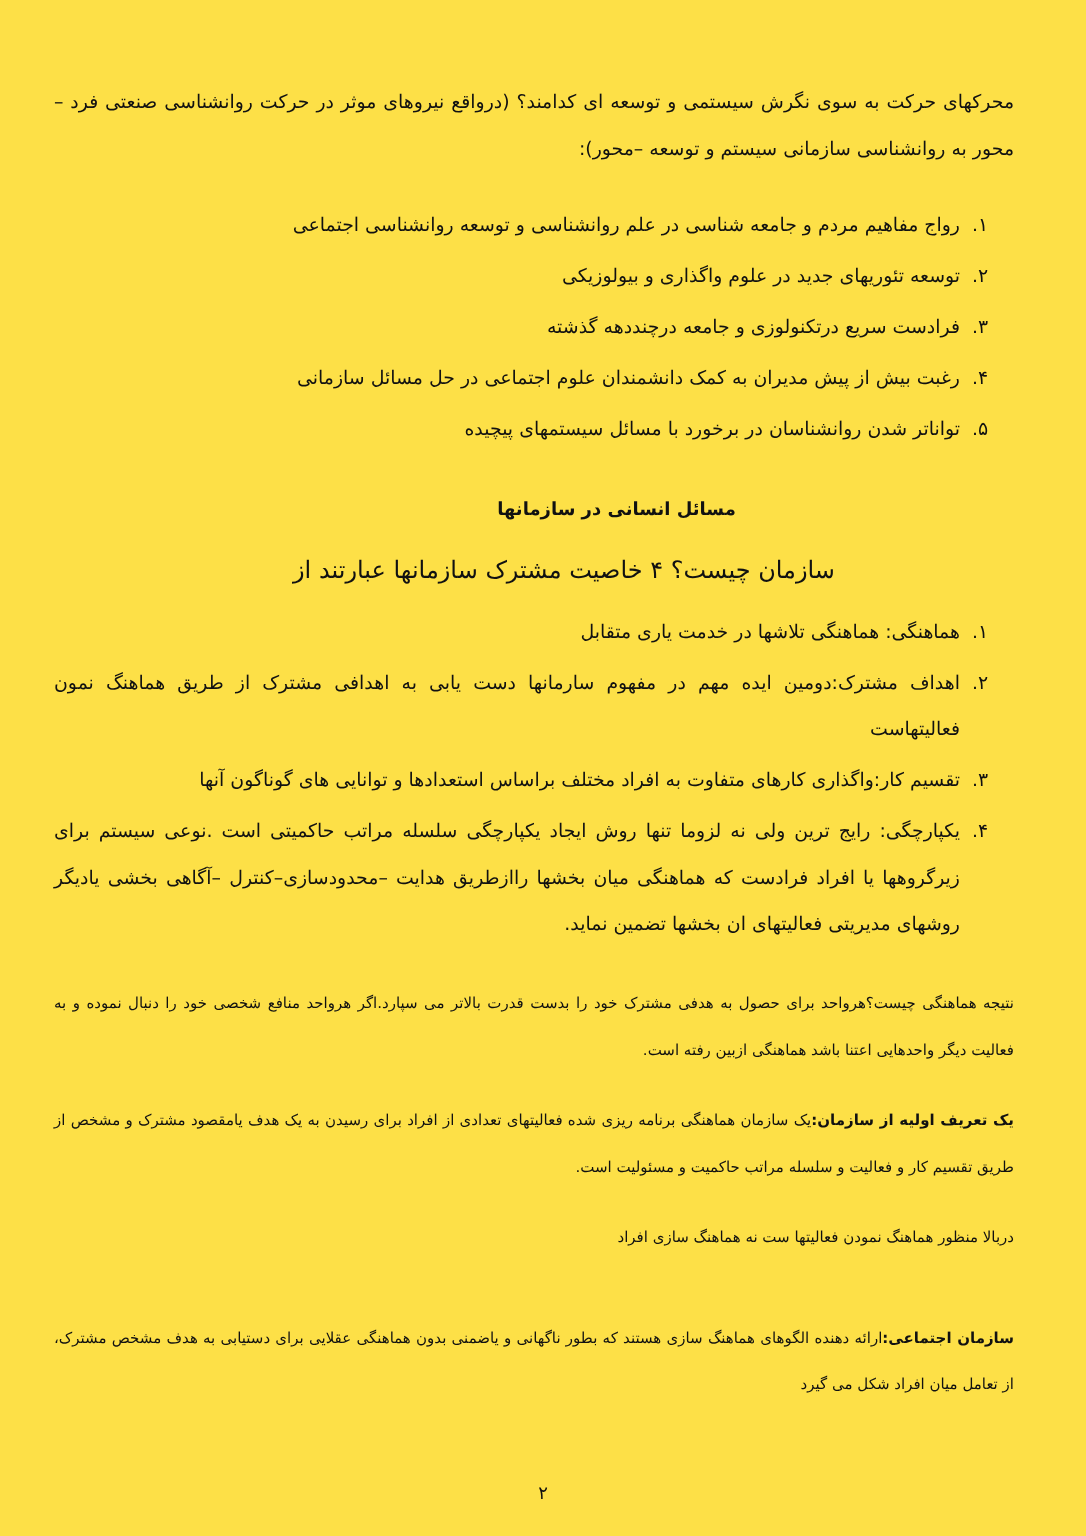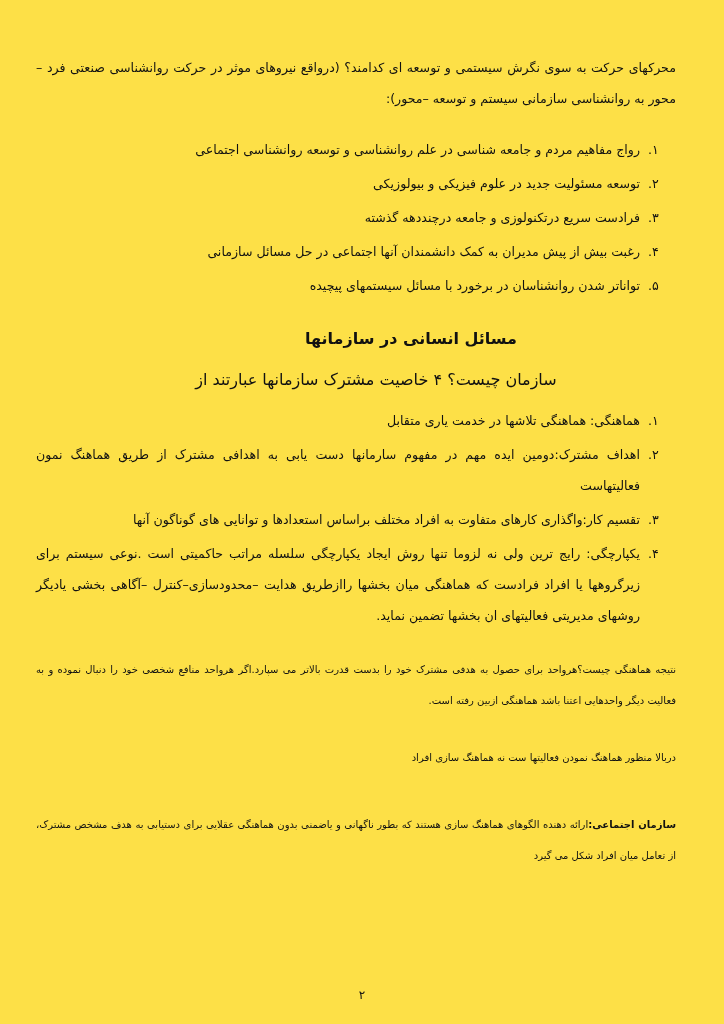--- a/index.html
+++ b/index.html
@@ -72,21 +72,21 @@
   }
   .list-block-1 {
     margin-right: 130px;
     margin-left: 0;
   }
   .list-block-2 {
     margin-right: 0px;
     margin-left: 0px;
   }
   .heading {
-    font-size: 16px;
+    font-size: 12px;
     font-weight: bold;
     line-height: 30px;
     margin: 0;
     text-align: center;
     direction: rtl;
   }
   .heading-wrap {
     text-align: center;
     padding-left: 110px;
   }
@@ -122,29 +122,29 @@
 
     <div class="spacer-sm"></div>
 
     <ol class="numlist list-block-1">
       <li>
         <span class="num">۱.</span>
         <span>رواج مفاهیم مردم و جامعه شناسی در علم روانشناسی و توسعه روانشناسی اجتماعی</span>
       </li>
       <li>
         <span class="num">۲.</span>
-        <span>توسعه مسئولیت جدید در علوم فیزیکی و بیولوزیکی</span>
+        <span>توسعه تئوریهای جدید در علوم واگذاری و بیولوزیکی</span>
       </li>
       <li>
         <span class="num">۳.</span>
         <span>فرادست سریع درتکنولوزی و جامعه درچنددهه گذشته</span>
       </li>
       <li>
         <span class="num">۴.</span>
-        <span>رغبت بیش از پیش مدیران به کمک دانشمندان آنها اجتماعی در حل مسائل سازمانی</span>
+        <span>رغبت بیش از پیش مدیران به کمک دانشمندان علوم اجتماعی در حل مسائل سازمانی</span>
       </li>
       <li>
         <span class="num">۵.</span>
         <span>تواناتر شدن روانشناسان در برخورد با مسائل سیستمهای پیچیده</span>
       </li>
     </ol>
 
     <div class="spacer-md"></div>
 
     <div class="heading-wrap">
@@ -175,20 +175,21 @@
         <span>یکپارچگی: رایج ترین ولی نه لزوما تنها روش ایجاد  یکپارچگی سلسله مراتب حاکمیتی است .نوعی سیستم برای زیرگروهها یا افراد فرادست که هماهنگی میان بخشها راازطریق هدایت –محدودسازی–کنترل –آگاهی بخشی یادیگر روشهای مدیریتی فعالیتهای ان بخشها تضمین نماید.</span>
       </li>
     </ol>
 
     <div class="spacer-md"></div>
 
     <p class="para">نتیجه هماهنگی چیست؟هرواحد برای حصول به هدفی مشترک خود را بدست قدرت بالاتر می سپارد.اگر هرواحد منافع شخصی خود را دنبال نموده و به فعالیت دیگر واحدهایی اعتنا باشد هماهنگی ازبین رفته است.</p>
 
     <div class="spacer-sm"></div>
 
+    <p class="para"><span class="lead">یک تعریف اولیه از سازمان:</span><span>یک سازمان هماهنگی برنامه ریزی شده فعالیتهای تعدادی از افراد برای رسیدن به یک هدف یامقصود مشترک و مشخص از طریق تقسیم کار و فعالیت و سلسله مراتب حاکمیت و مسئولیت است.</span></p>
 
     <div class="spacer-sm"></div>
 
     <p class="para">دربالا منظور هماهنگ نمودن فعالیتها ست نه هماهنگ سازی افراد</p>
 
     <div class="spacer-sm"></div>
 
 
     <div class="spacer-md"></div>
 

